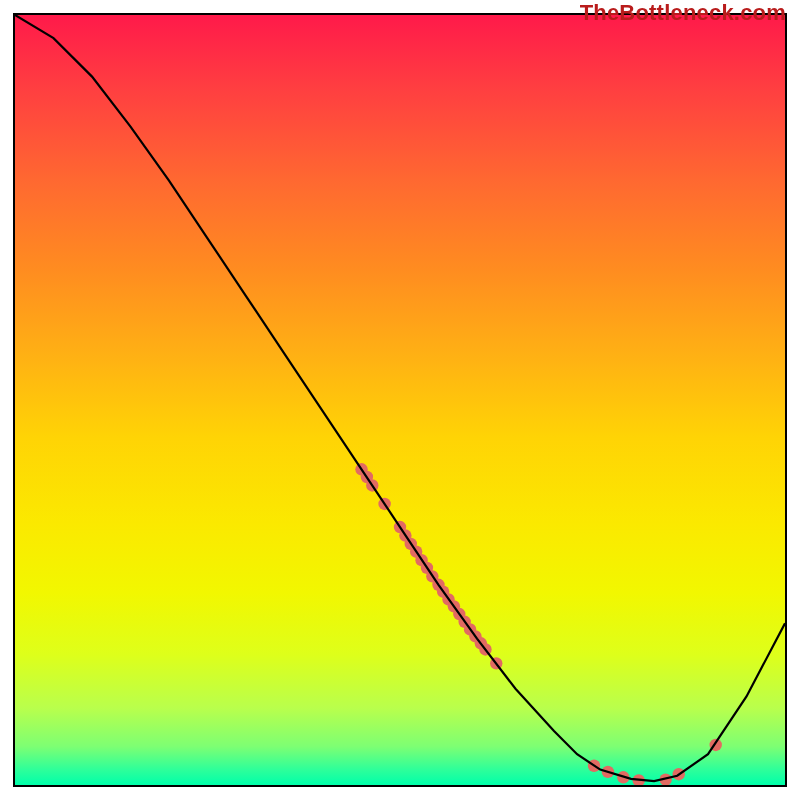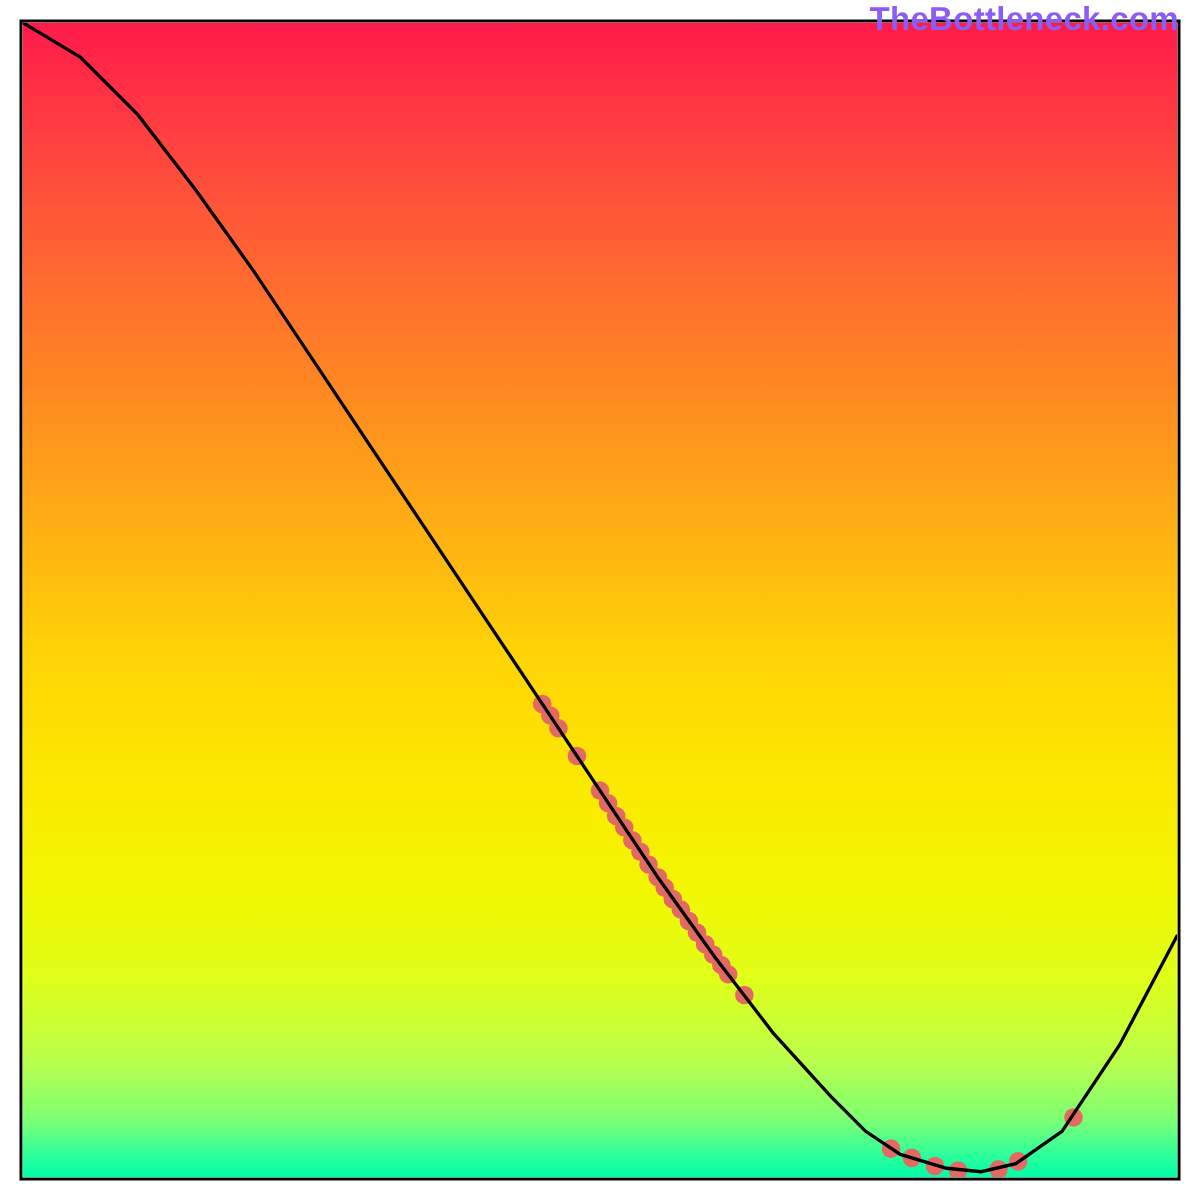--- a/index.html
+++ b/index.html
@@ -51,21 +51,21 @@
     inset: 0;
     width: 100%;
     height: 100%;
   }
   .attribution {
     position: absolute;
     top: 0px;
     right: 14px;
     font-size: 22px;
     font-weight: 600;
-    color: #8b5cf6;
+    color: #b91c1c;
     letter-spacing: 0.2px;
   }
 </style>
 </head>
 <body>
 
 <div class="container">
   <div class="plot-area">
     <div class="gradient-bg"></div>
     <svg class="curve-layer" viewBox="0 0 770 770" preserveAspectRatio="none">

